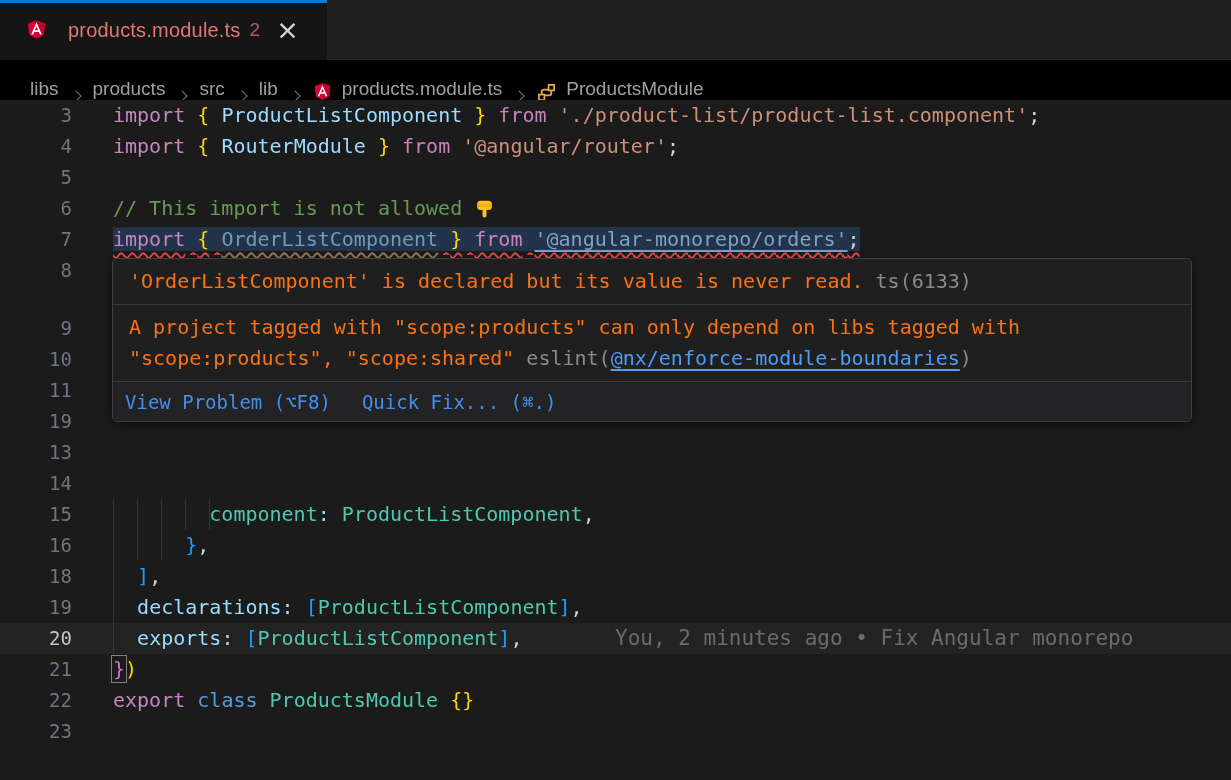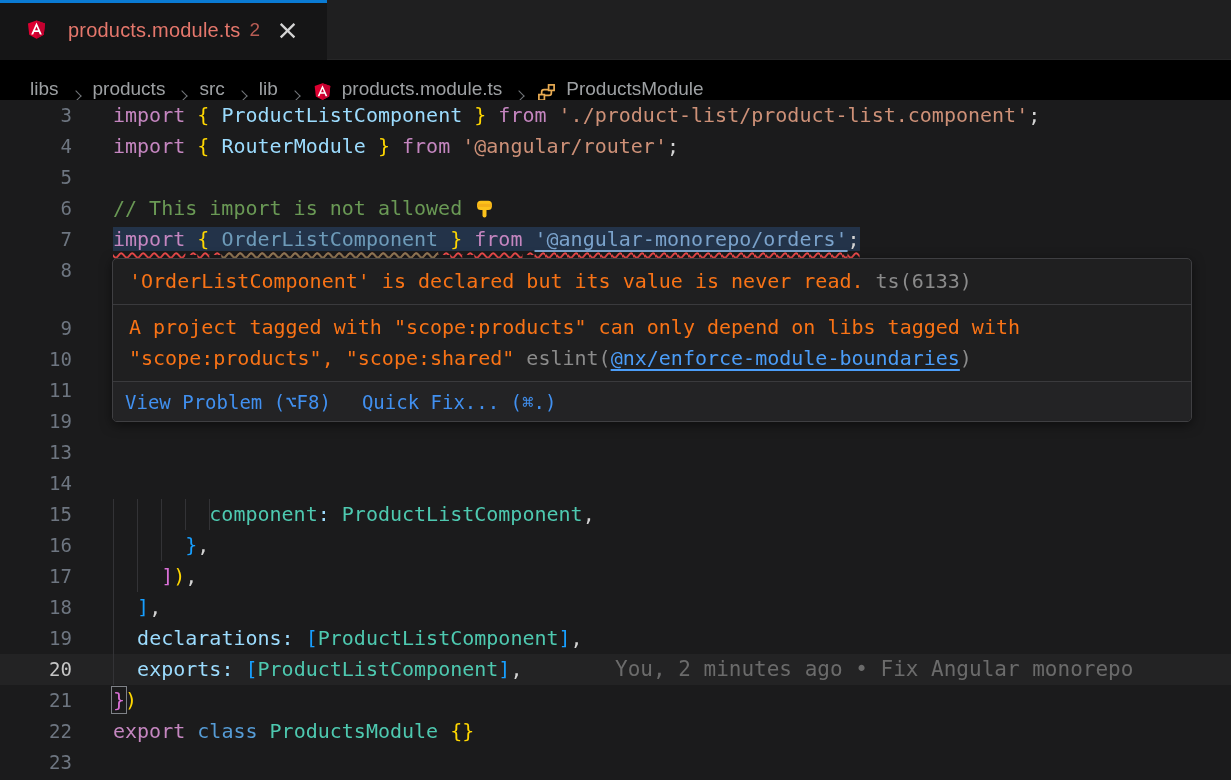--- a/index.html
+++ b/index.html
@@ -123,21 +123,20 @@
       <div class="line"><span class="gutter">8</span></div>
       <div class="spacer"></div>
       <div class="line"><span class="gutter">9</span></div>
       <div class="line"><span class="gutter">10</span></div>
       <div class="line"><span class="gutter">11</span></div>
       <div class="line"><span class="gutter">19</span></div>
       <div class="line"><span class="gutter">13</span></div>
       <div class="line"><span class="gutter">14</span></div>
       <div class="line"><span class="gutter">15</span><span class="guide" style="left: 113px;"></span><span class="guide" style="left: 137.08px;"></span><span class="guide" style="left: 161.16px;"></span><span class="guide" style="left: 185.24px;"></span><span class="guide" style="left: 209.32px;"></span><span class="tk-pun">        </span><span class="tk-cls">component</span><span class="tk-var">:</span><span class="tk-pun"> </span><span class="tk-cls">ProductListComponent</span><span class="tk-pun">,</span></div>
       <div class="line"><span class="gutter">16</span><span class="guide" style="left: 113px;"></span><span class="guide" style="left: 137.08px;"></span><span class="guide" style="left: 161.16px;"></span><span class="tk-pun">      </span><span class="tk-b3">}</span><span class="tk-pun">,</span></div>
-      <div class="line"><span class="gutter">17</span><span class="guide" style="left: 113px;"></span><span class="guide" style="left: 137.08px;"></span><span class="tk-pun">    </span><span class="tk-b2">]</span><span class="tk-b1">)</span><span class="tk-pun">,</span></div>
       <div class="line"><span class="gutter">18</span><span class="guide" style="left: 113px;"></span><span class="tk-pun">  </span><span class="tk-b3">]</span><span class="tk-pun">,</span></div>
       <div class="line"><span class="gutter">19</span><span class="guide" style="left: 113px;"></span><span class="tk-pun">  </span><span class="tk-var">declarations</span><span class="tk-var">:</span><span class="tk-pun"> </span><span class="tk-b3">[</span><span class="tk-cls">ProductListComponent</span><span class="tk-b3">]</span><span class="tk-pun">,</span></div>
       <div class="line current"><span class="gutter">20</span><span class="guide" style="left: 113px;"></span><span class="tk-pun">  </span><span class="tk-var">exports</span><span class="tk-var">:</span><span class="tk-pun"> </span><span class="tk-b3">[</span><span class="tk-cls">ProductListComponent</span><span class="tk-b3">]</span><span class="tk-pun">,</span><span class="blame">You, 2 minutes ago • Fix Angular monorepo</span></div>
       <div class="line"><span class="gutter">21</span><span class="tk-b2 tk-match">}</span><span class="tk-b1">)</span></div>
       <div class="line"><span class="gutter">22</span><span class="tk-kw">export</span><span class="tk-pun"> </span><span class="tk-kw2">class</span><span class="tk-pun"> </span><span class="tk-cls">ProductsModule</span><span class="tk-pun"> </span><span class="tk-b1">{}</span></div>
       <div class="line"><span class="gutter">23</span></div>
     </div>
 
   <div class="hover-popup" id="hover-popup">
     <div id="hover-sections">

